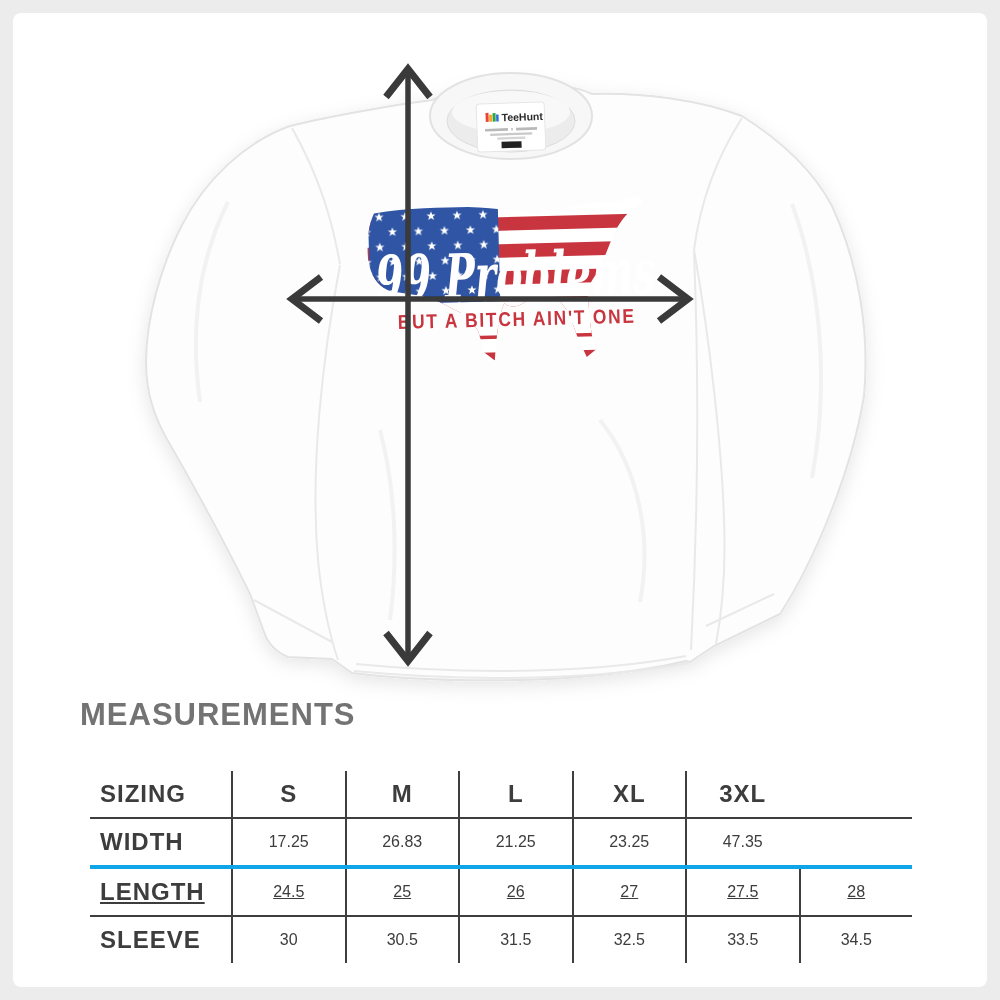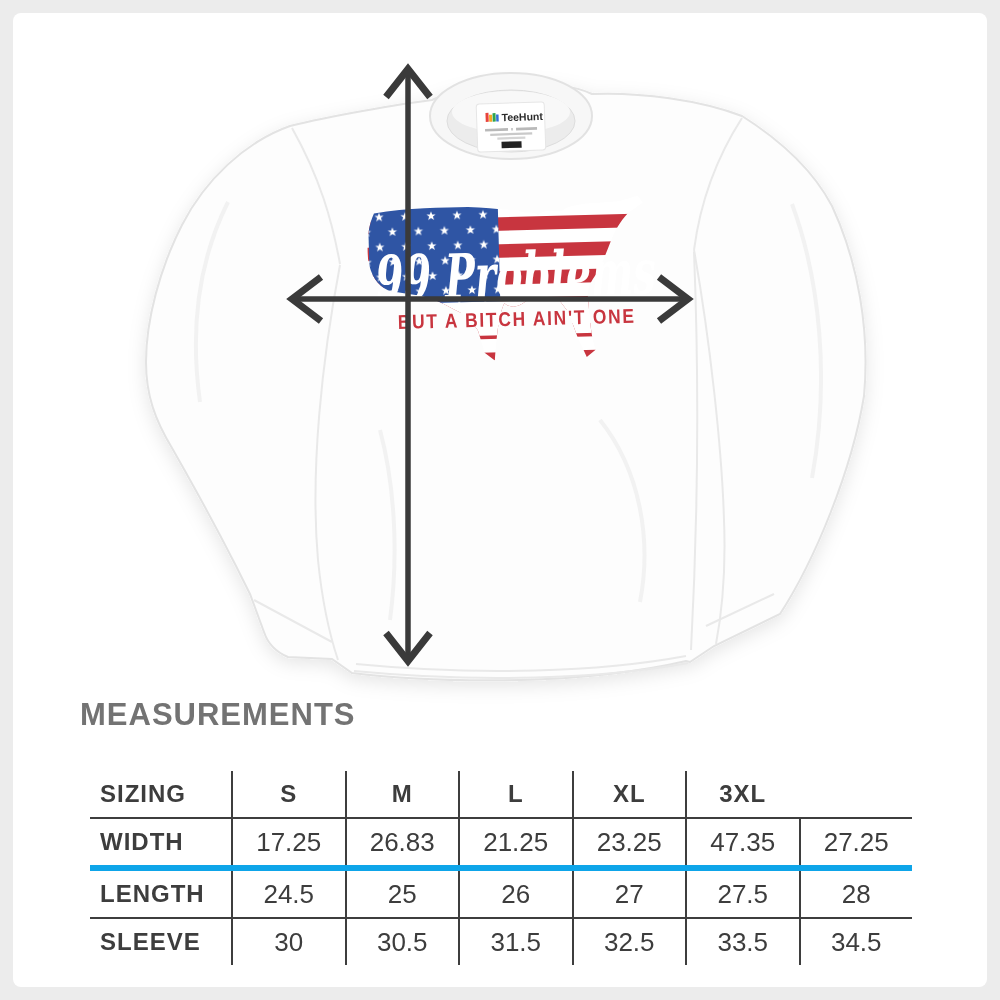--- a/index.html
+++ b/index.html
@@ -26,21 +26,21 @@
     position:absolute;left:90px;top:771px;width:822px;
     color:#3d3d3d;
   }
   .t-row{
     display:grid;
     grid-template-columns:141px repeat(6, 1fr);
     height:46px;
   }
   .t-cell{
     display:flex;align-items:center;justify-content:center;
-    font-size:26px;
+    font-size:16px;
   }
   .t-cell.head{font-weight:bold;font-size:24px;letter-spacing:1px;}
   .t-cell.rowlabel{justify-content:flex-start;padding-left:10px;font-weight:bold;font-size:24px;letter-spacing:1px;text-align:right;}
   .t-cell.vline{border-left:2px solid #3e3e3e;}
 </style>
 </head>
 <body>
 
 <div class="card"></div>
 
@@ -190,23 +190,22 @@
     <div class="t-cell head vline">3XL</div>
   </div>
 
   <div class="t-row" style="border-top:2px solid #3e3e3e;">
     <div class="t-cell rowlabel">WIDTH</div>
     <div class="t-cell vline">17.25</div>
     <div class="t-cell vline">26.83</div>
     <div class="t-cell vline">21.25</div>
     <div class="t-cell vline">23.25</div>
     <div class="t-cell vline">47.35</div>
-    <div class="t-cell vline">27.25</div>
-  </div>
-  <div class="t-row" style="border-top:6px solid #0ea5e9;">
+  </div>
+  <div class="t-row" style="border-top:4px solid #0ea5e9;text-decoration:underline;">
     <div class="t-cell rowlabel">LENGTH</div>
     <div class="t-cell vline">24.5</div>
     <div class="t-cell vline">25</div>
     <div class="t-cell vline">26</div>
     <div class="t-cell vline">27</div>
     <div class="t-cell vline">27.5</div>
     <div class="t-cell vline">28</div>
   </div>
   <div class="t-row" style="border-top:2px solid #3e3e3e;">
     <div class="t-cell rowlabel">SLEEVE</div>

